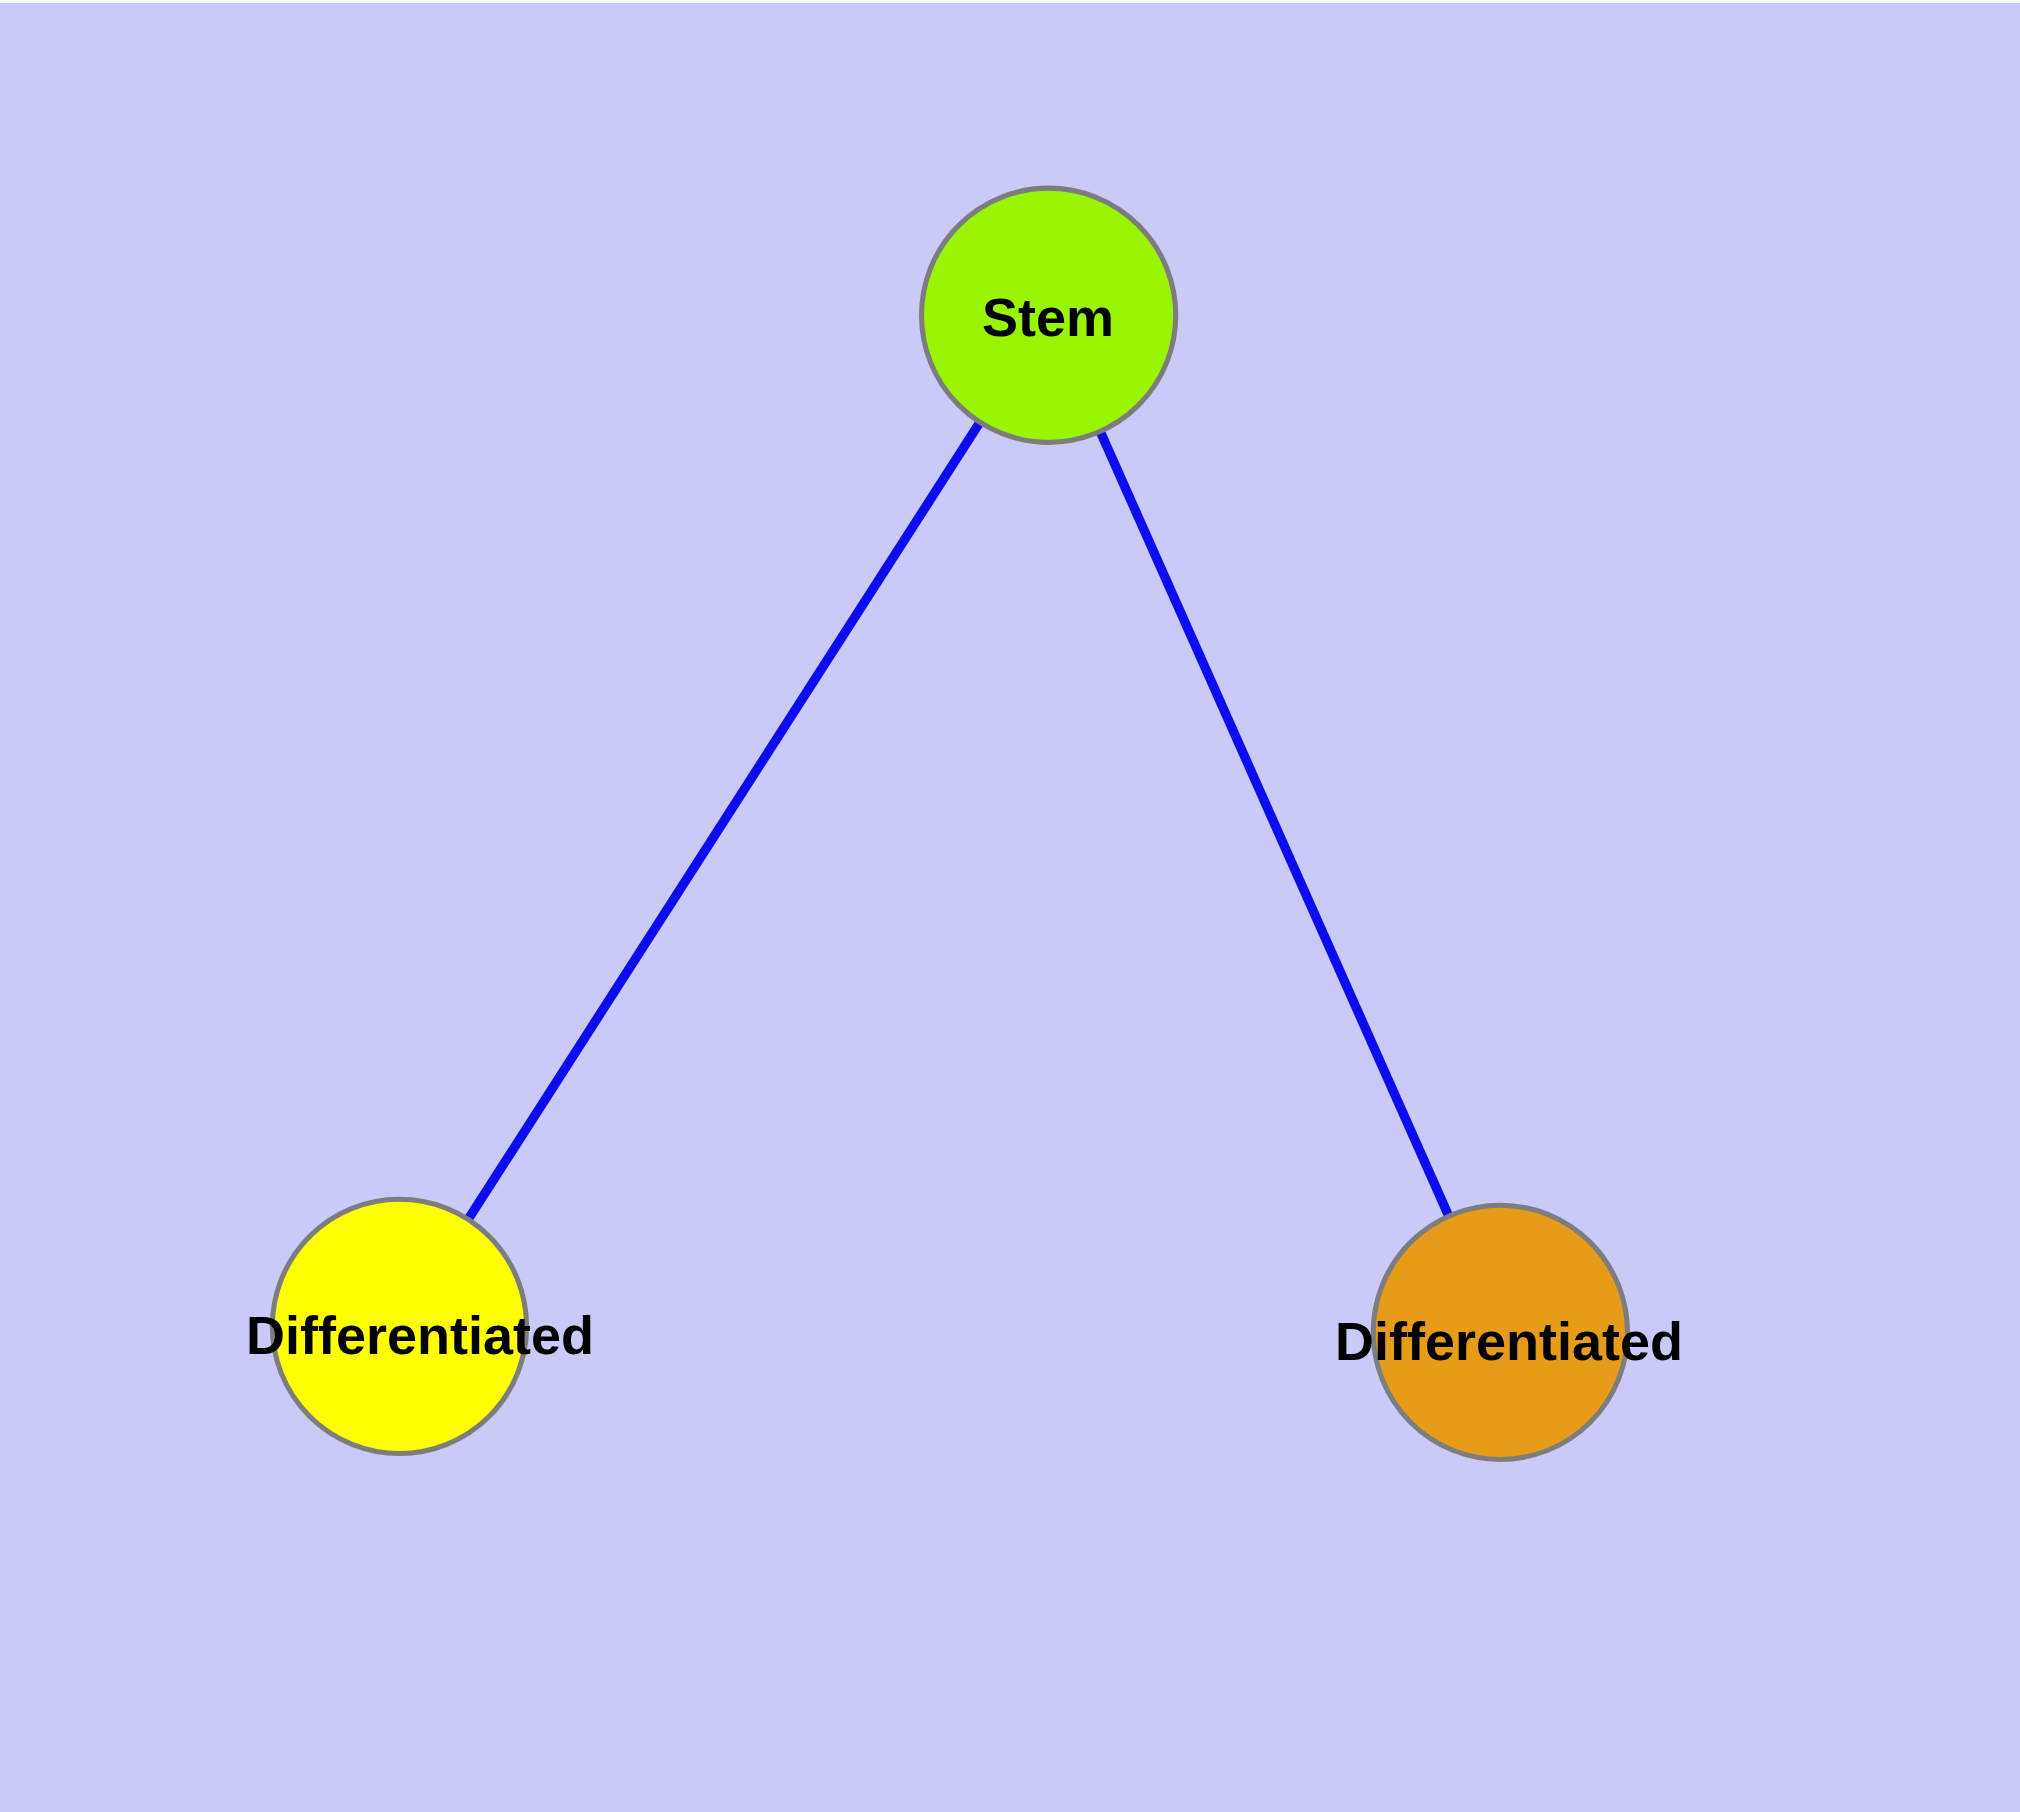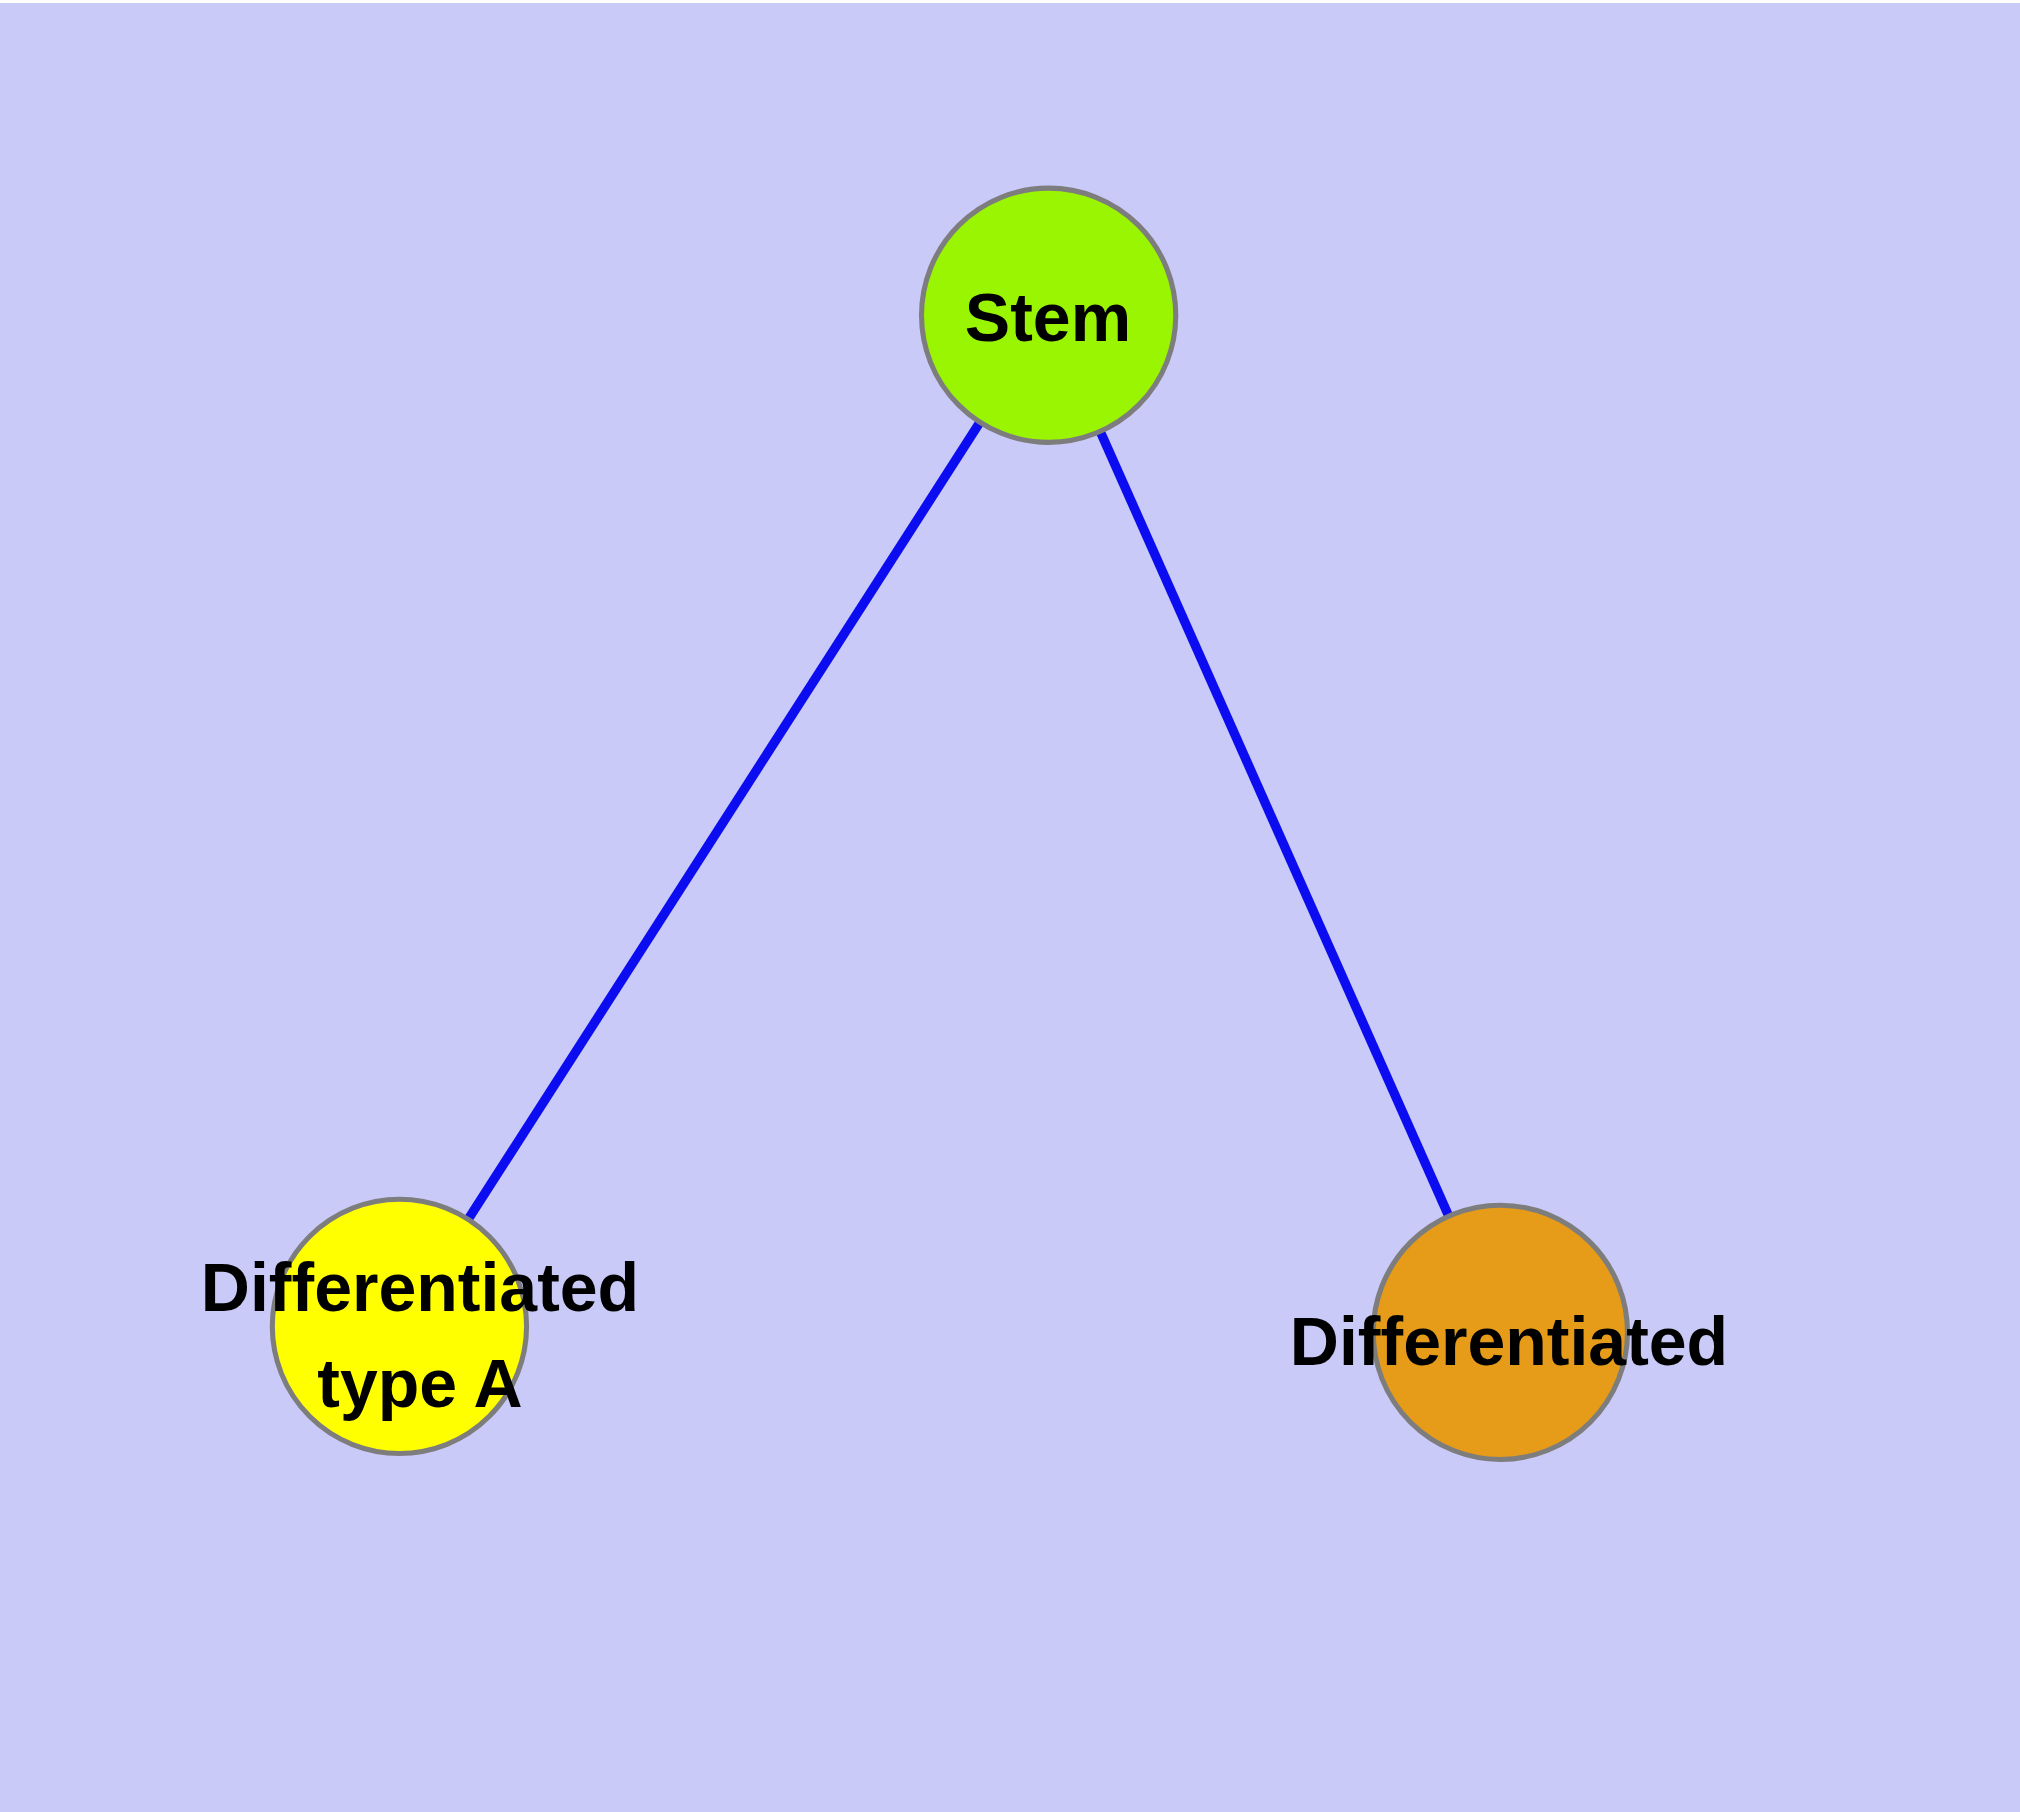--- a/index.html
+++ b/index.html
@@ -29,21 +29,21 @@
     height: 1812px;
     z-index: 1;
   }
   .node-label {
     position: absolute;
     transform: translate(-50%, -50%);
     z-index: 2;
     text-align: center;
     color: #000000;
     font-weight: bold;
-    font-size: 68px;
+    font-size: 54px;
     line-height: 96px;
     white-space: nowrap;
   }
   .node-label .label-line {
     display: block;
     white-space: nowrap;
   }
 </style>
 </head>
 <body style="background: rgb(202, 202, 248);">
@@ -63,21 +63,20 @@
     <circle stroke-width="6" cx="471" cy="1565" r="150" fill="#FFFF00" stroke="#7D7D7D"></circle>
     <circle stroke-width="6" cx="1770" cy="1572" r="150" fill="#E69C19" stroke="#7D7D7D"></circle>
   </svg>
 
   <div class="node-label" style="left: 1048px; top: 317px;">
     <span class="label-line">Stem</span>
   </div>
 
   <div class="node-label" style="left: 420px; top: 1335px;">
     <span class="label-line">Differentiated</span>
-    <span class="label-line">type A</span>
   </div>
 
   <div class="node-label" style="left: 1509px; top: 1341px;">
     <span class="label-line">Differentiated</span>
   </div>
 
 </div>
 
 
 </body></html>

